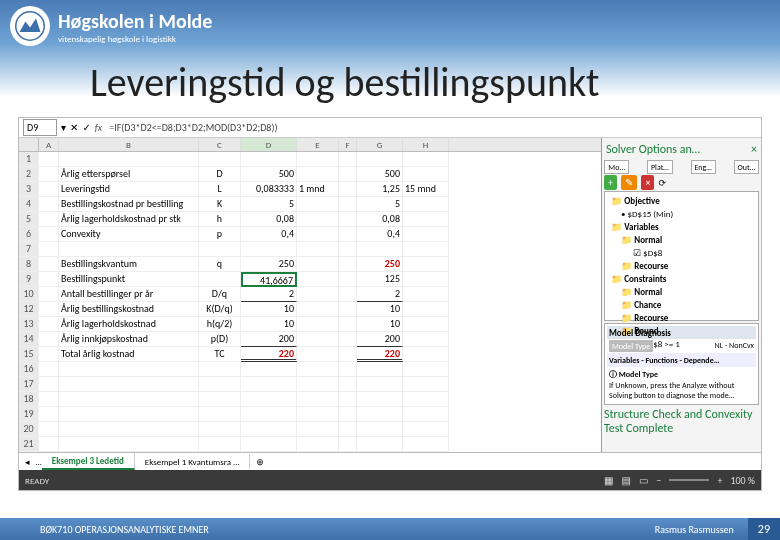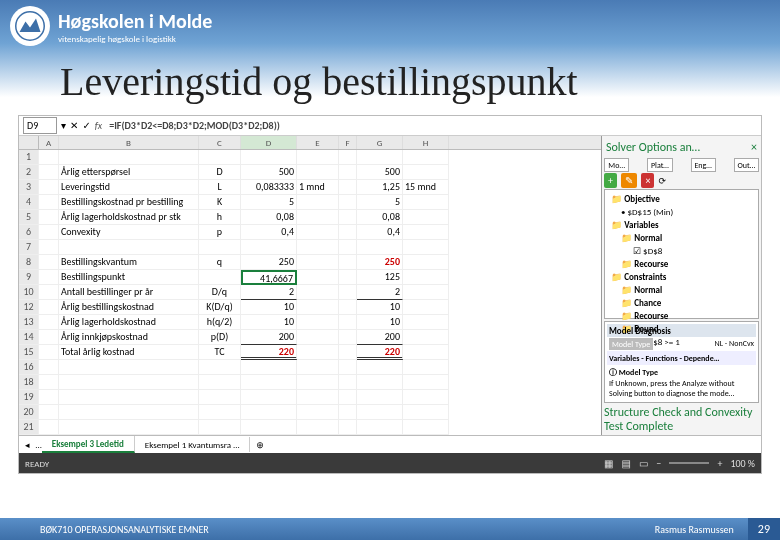--- a/index.html
+++ b/index.html
@@ -3,26 +3,26 @@
 <meta charset="utf-8">
 <style>
 * { margin:0; padding:0; box-sizing:border-box; font-family:Calibri,Arial,sans-serif; }
 body { width:780px; height:540px; background:linear-gradient(180deg,#4a7bb5 0%,#6fa3d4 8%,#fff 18%,#fff 100%); position:relative; overflow:hidden; }
 .header { height:52px; display:flex; align-items:center; padding:4px 10px; }
 .logo { width:40px; height:40px; border-radius:50%; background:#fff; display:flex; align-items:center; justify-content:center; margin-right:8px; }
 .logo svg { width:30px; height:30px; }
 .brand { color:#fff; }
 .brand-name { font-size:20px; font-weight:bold; }
 .brand-sub { font-size:9px; }
-.title { font-size:40px; color:#222; text-align:left; padding:6px 0 6px 60px; font-weight:400;font-family:Liberation Serif, serif; }
+.title { font-size:40px; color:#222; text-align:left; padding:6px 0 6px 90px; font-weight:400; }
 .excel { margin:4px 18px 0 18px; background:#fff; border:1px solid #bbb; font-size:10px; }
 .fbar { display:flex; align-items:center; border-bottom:1px solid #ccc; height:20px; padding:0 4px; gap:4px; }
 .cell-ref { width:34px; border:1px solid #999; padding:1px 3px; background:#fff; }
 .fx { font-style:italic; color:#555; }
-.formula { flex:1; padding:1px 3px; color:#444;font-weight:bold; }
+.formula { flex:1; padding:1px 3px; color:#444; }
 .main { display:flex; }
 .sheet { flex:1; }
 .cols { display:flex; background:#e9e9e9; border-bottom:1px solid #bbb; }
 .rowh { width:20px; text-align:center; background:#e9e9e9; border-right:1px solid #bbb; font-size:9px; color:#555; padding:1px 0; }
 .col { border-right:1px solid #ddd; text-align:center; font-size:9px; color:#555; padding:1px 0; }
 .cA{width:20px}.cB{width:140px}.cC{width:42px}.cD{width:56px}.cE{width:42px}.cF{width:18px}.cG{width:46px}.cH{width:46px}
 .row { display:flex; height:15px; }
 .row>div { border-right:1px solid #eee; border-bottom:1px solid #eee; padding:0 2px; font-size:10px; overflow:hidden; white-space:nowrap; }
 .c-b{width:140px}.c-c{width:42px;text-align:center}.c-d{width:56px;text-align:right}.c-e{width:42px}.c-g{width:46px;text-align:right}.c-h{width:46px}
 .bold{font-weight:normal}.red{color:#c00;font-weight:bold}.sel{border:2px solid #1a7f3c!important;background:#fff;}.bborder{border-bottom:1px solid #333!important}
@@ -250,20 +250,31 @@
             <div class="c-b" style="width: 20px;"></div>
             <div class="c-b"></div>
             <div class="c-c"></div>
             <div class="c-d"></div>
             <div class="c-e"></div>
             <div style="width: 18px;"></div>
             <div class="c-g"></div>
             <div class="c-h"></div>
           </div>
           <div class="row">
+            <div class="rowh">17</div>
+            <div class="c-b" style="width: 20px;"></div>
+            <div class="c-b"></div>
+            <div class="c-c"></div>
+            <div class="c-d"></div>
+            <div class="c-e"></div>
+            <div style="width: 18px;"></div>
+            <div class="c-g"></div>
+            <div class="c-h"></div>
+          </div>
+          <div class="row">
             <div class="rowh">18</div>
             <div class="c-b" style="width: 20px;"></div>
             <div class="c-b"></div>
             <div class="c-c"></div>
             <div class="c-d"></div>
             <div class="c-e"></div>
             <div style="width: 18px;"></div>
             <div class="c-g"></div>
             <div class="c-h"></div>
           </div>

